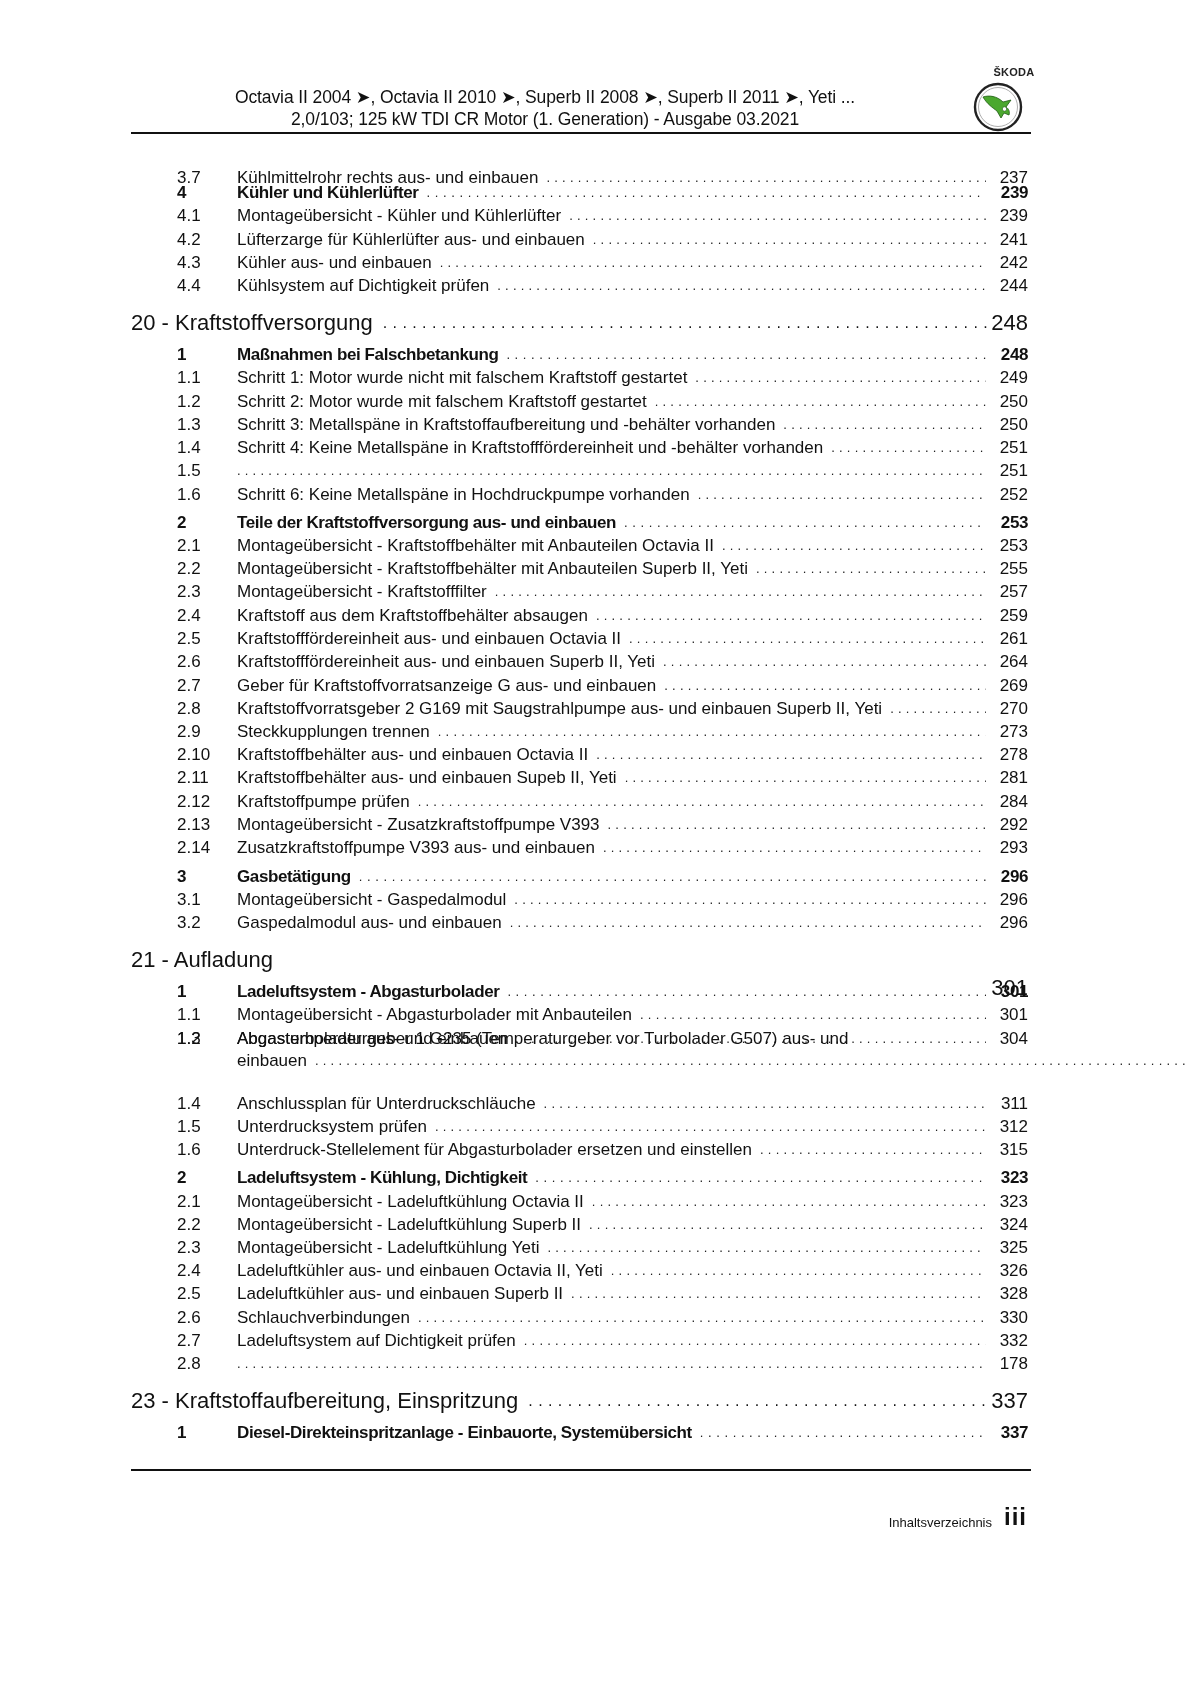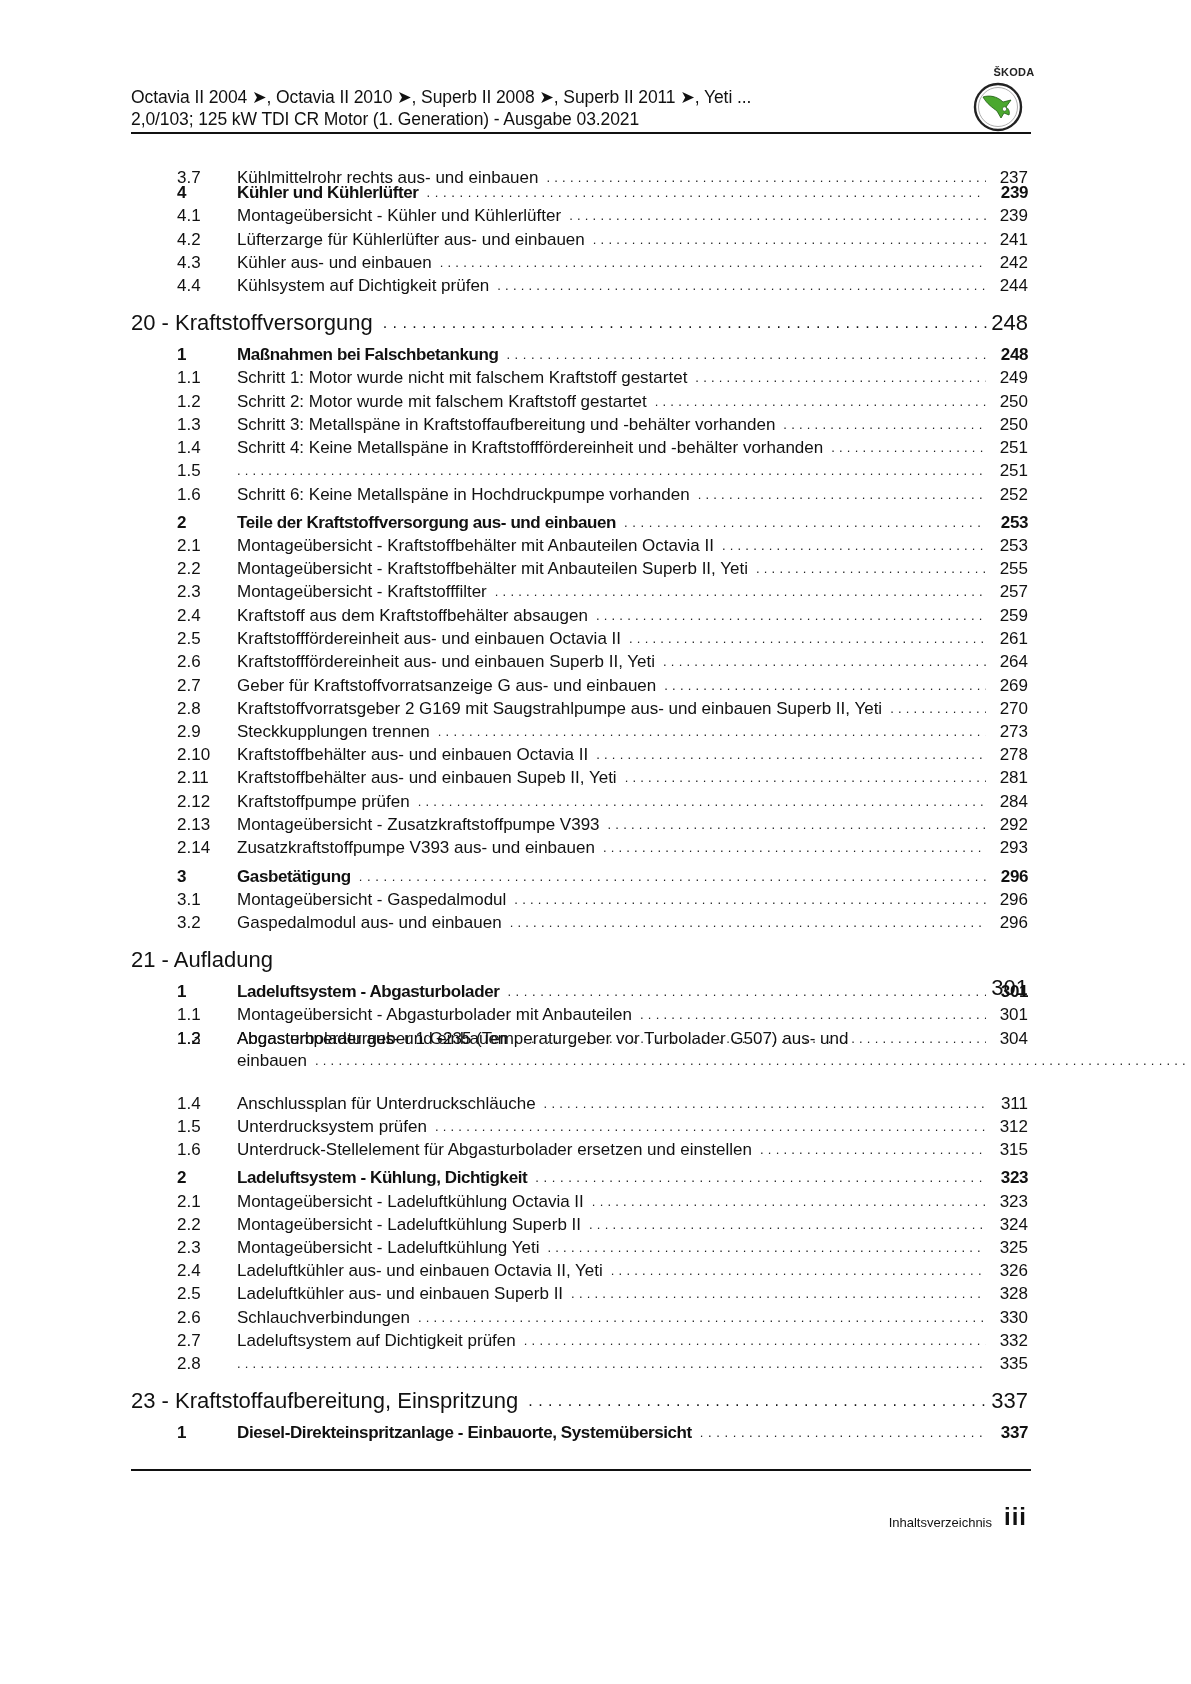--- a/index.html
+++ b/index.html
@@ -1,18 +1,18 @@
 <!DOCTYPE html>
 <html><head>
 <meta charset="utf-8">
 <style>
   html, body { margin: 0; padding: 0; background: #ffffff; }
   body { width: 1191px; height: 1684px; position: relative; overflow: hidden;
          font-family: "Liberation Sans", sans-serif; color: #111111; }
-  .header { position: absolute; left: 131px; top: 86px; width: 828px; text-align: left; }
+  .header { position: absolute; left: 131px; top: 86px; width: 828px; text-align: center; }
   .header .line1, .header .line2 { font-size: 17.5px; line-height: 22px; white-space: nowrap; letter-spacing: -0.1px; }
   .logo { position: absolute; left: 965px; top: 66px; width: 66px; height: 66px; }
   .logo-word { position: absolute; left: 16px; top: 0; width: 66px; text-align: center; font-weight: bold; font-size: 11px; letter-spacing: 0.3px; color: #222; }
   .logo-badge { position: absolute; left: 8px; top: 16px; width: 50px; height: 50px; }
   .top-rule { position: absolute; left: 131px; top: 132px; width: 900px; height: 2px; background: #111; }
   .bottom-rule { position: absolute; left: 131px; top: 1469px; width: 900px; height: 2px; background: #111; }
   .footer-label { position: absolute; left: 840px; top: 1515px; width: 152px; text-align: right; font-size: 13px; }
   .footer-page { position: absolute; left: 1004px; top: 1503px; font-size: 24px; font-weight: bold; letter-spacing: 1px; }
 
   .toc { position: absolute; left: 0; top: 0; width: 1191px; }
@@ -339,21 +339,21 @@
     </div>
     <div class="row" style="top: 1330px;">
       <span class="num">2.7</span>
       <span class="title">Ladeluftsystem auf Dichtigkeit prüfen</span>
       <span class="dots">...............................................................................................................................................................................</span>
       <span class="page">332</span>
     </div>
     <div class="row" style="top: 1353px;">
       <span class="num">2.8</span>
       <span class="dots">...............................................................................................................................................................................</span>
-      <span class="page">335</span>
+      <span class="page">178</span>
     </div>
     <div class="chapter" style="top: 1387px; align-items: flex-end;">
       <span class="title">23 - Kraftstoffaufbereitung, Einspritzung</span>
       <span class="dots">...............................................................................................................................................................................</span>
       <span class="page">337</span>
     </div>
     <div class="row bold" style="top: 1422px;">
       <span class="num">1</span>
       <span class="title">Diesel-Direkteinspritzanlage - Einbauorte, Systemübersicht</span>
       <span class="dots">...............................................................................................................................................................................</span>

